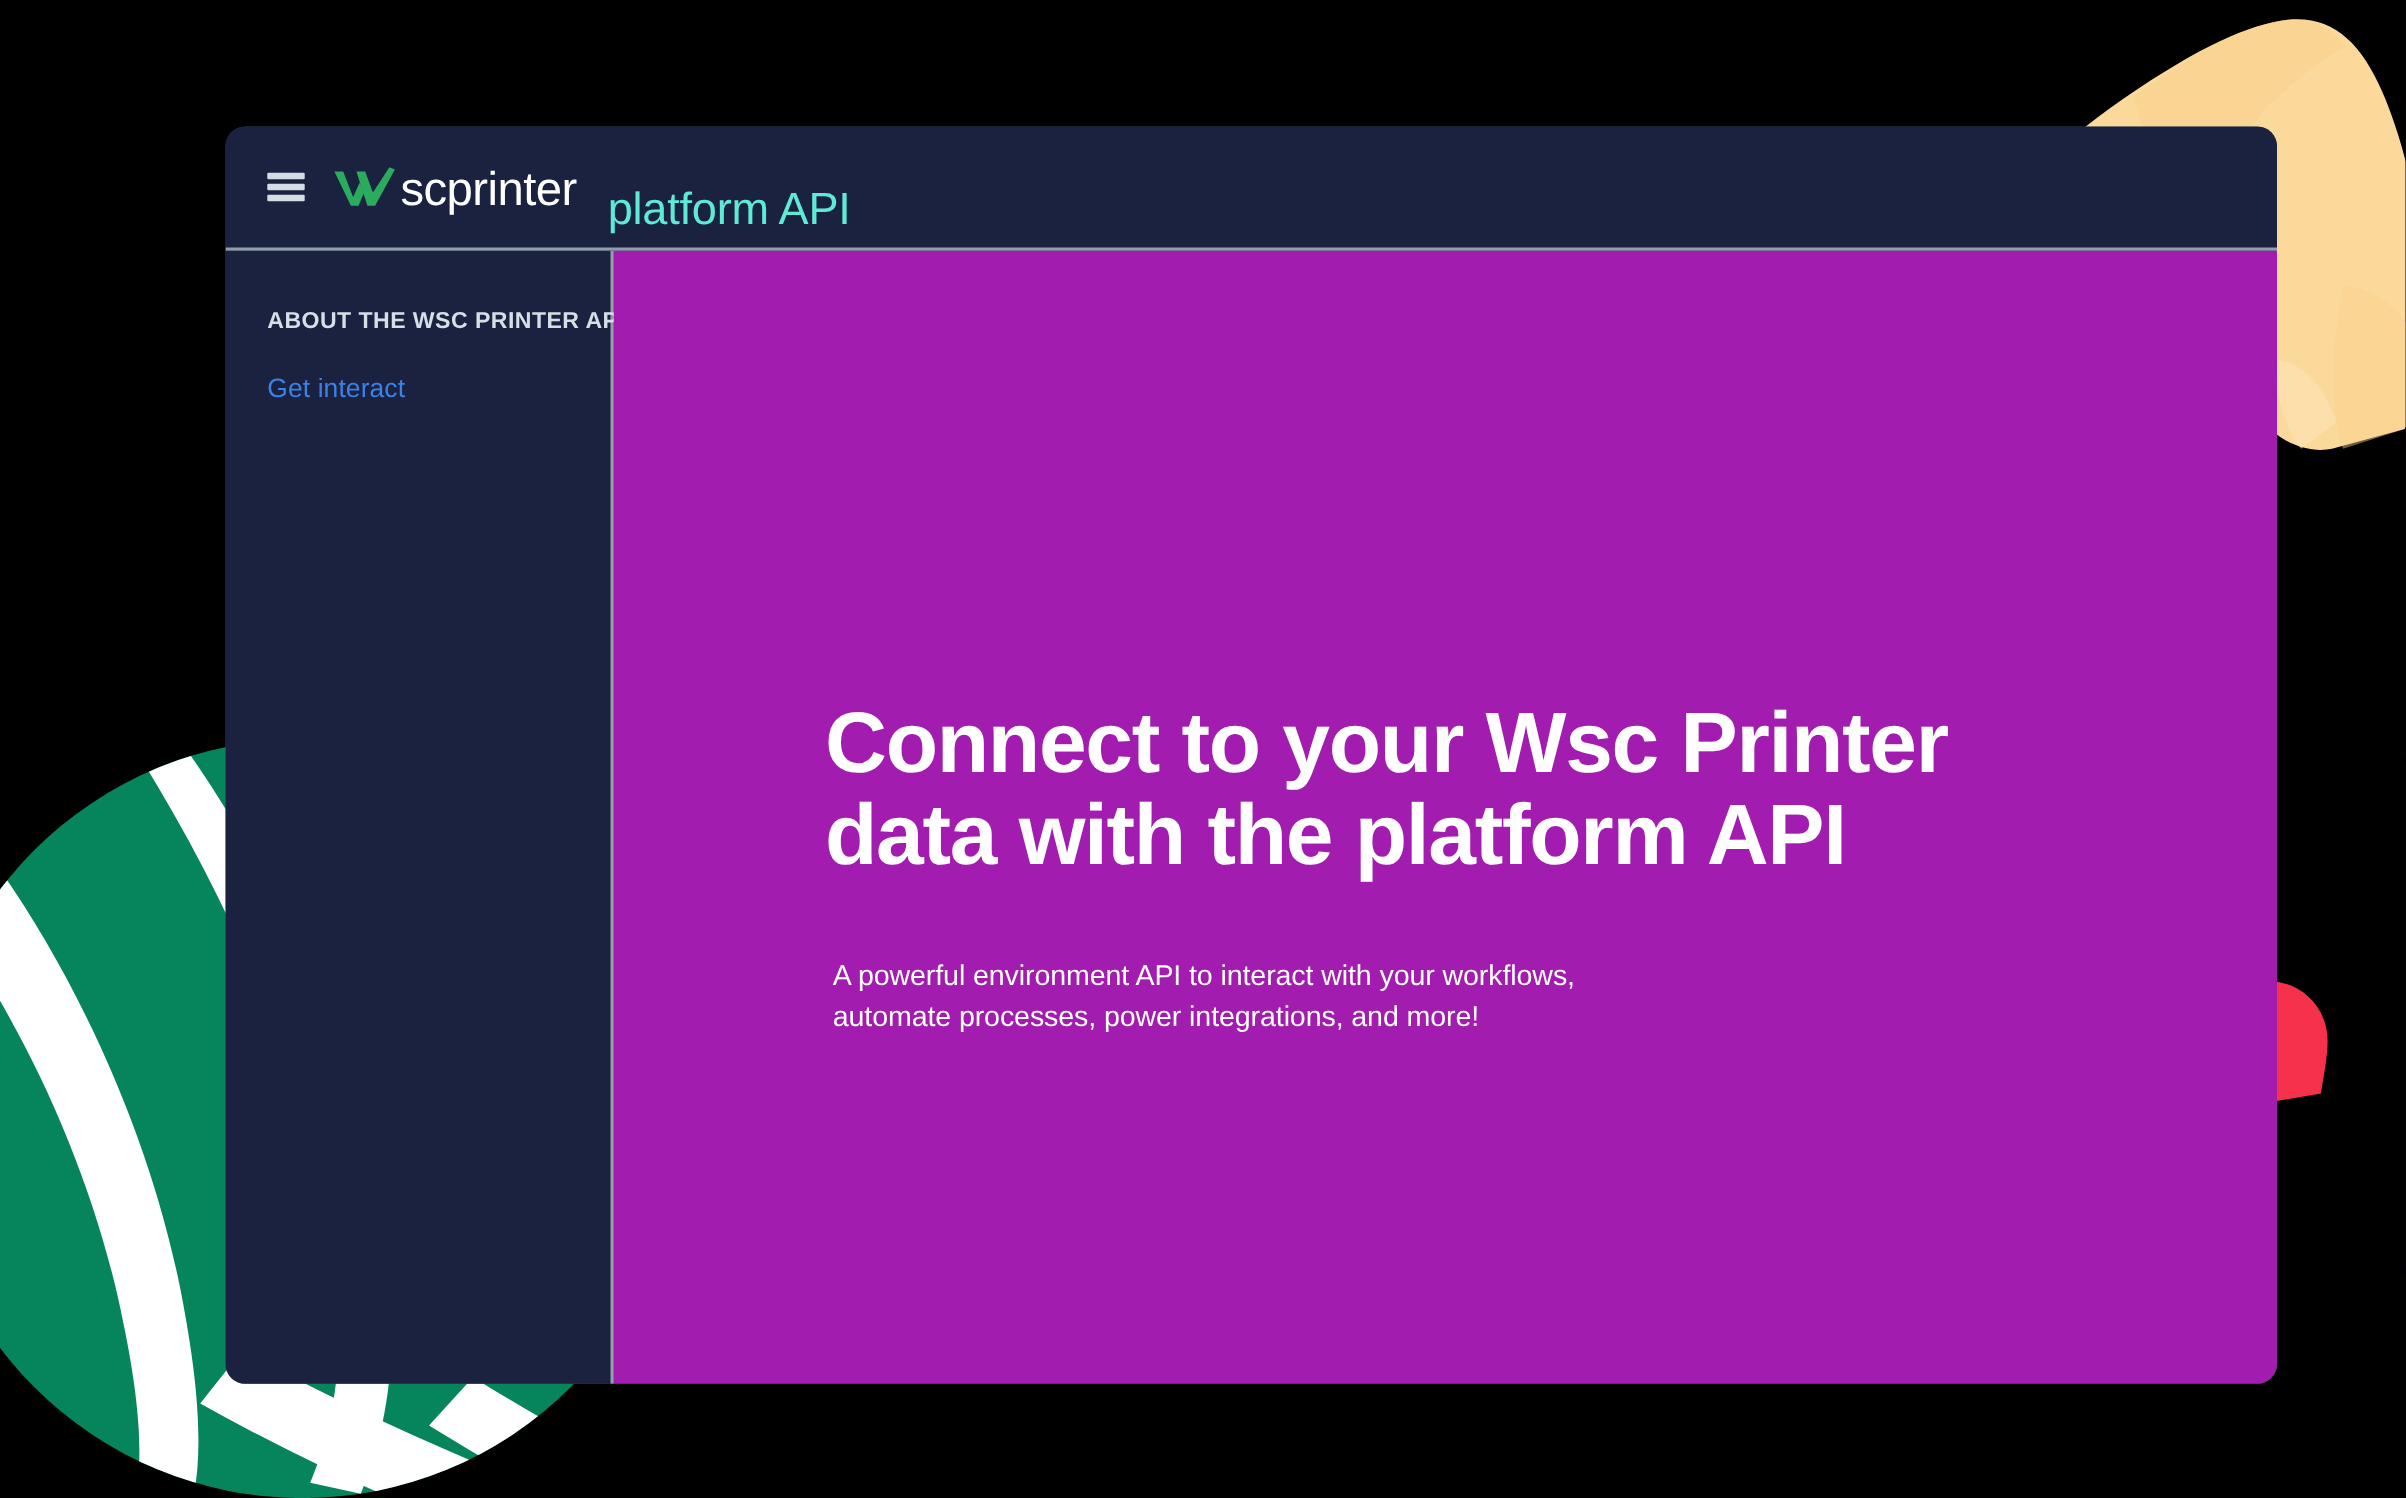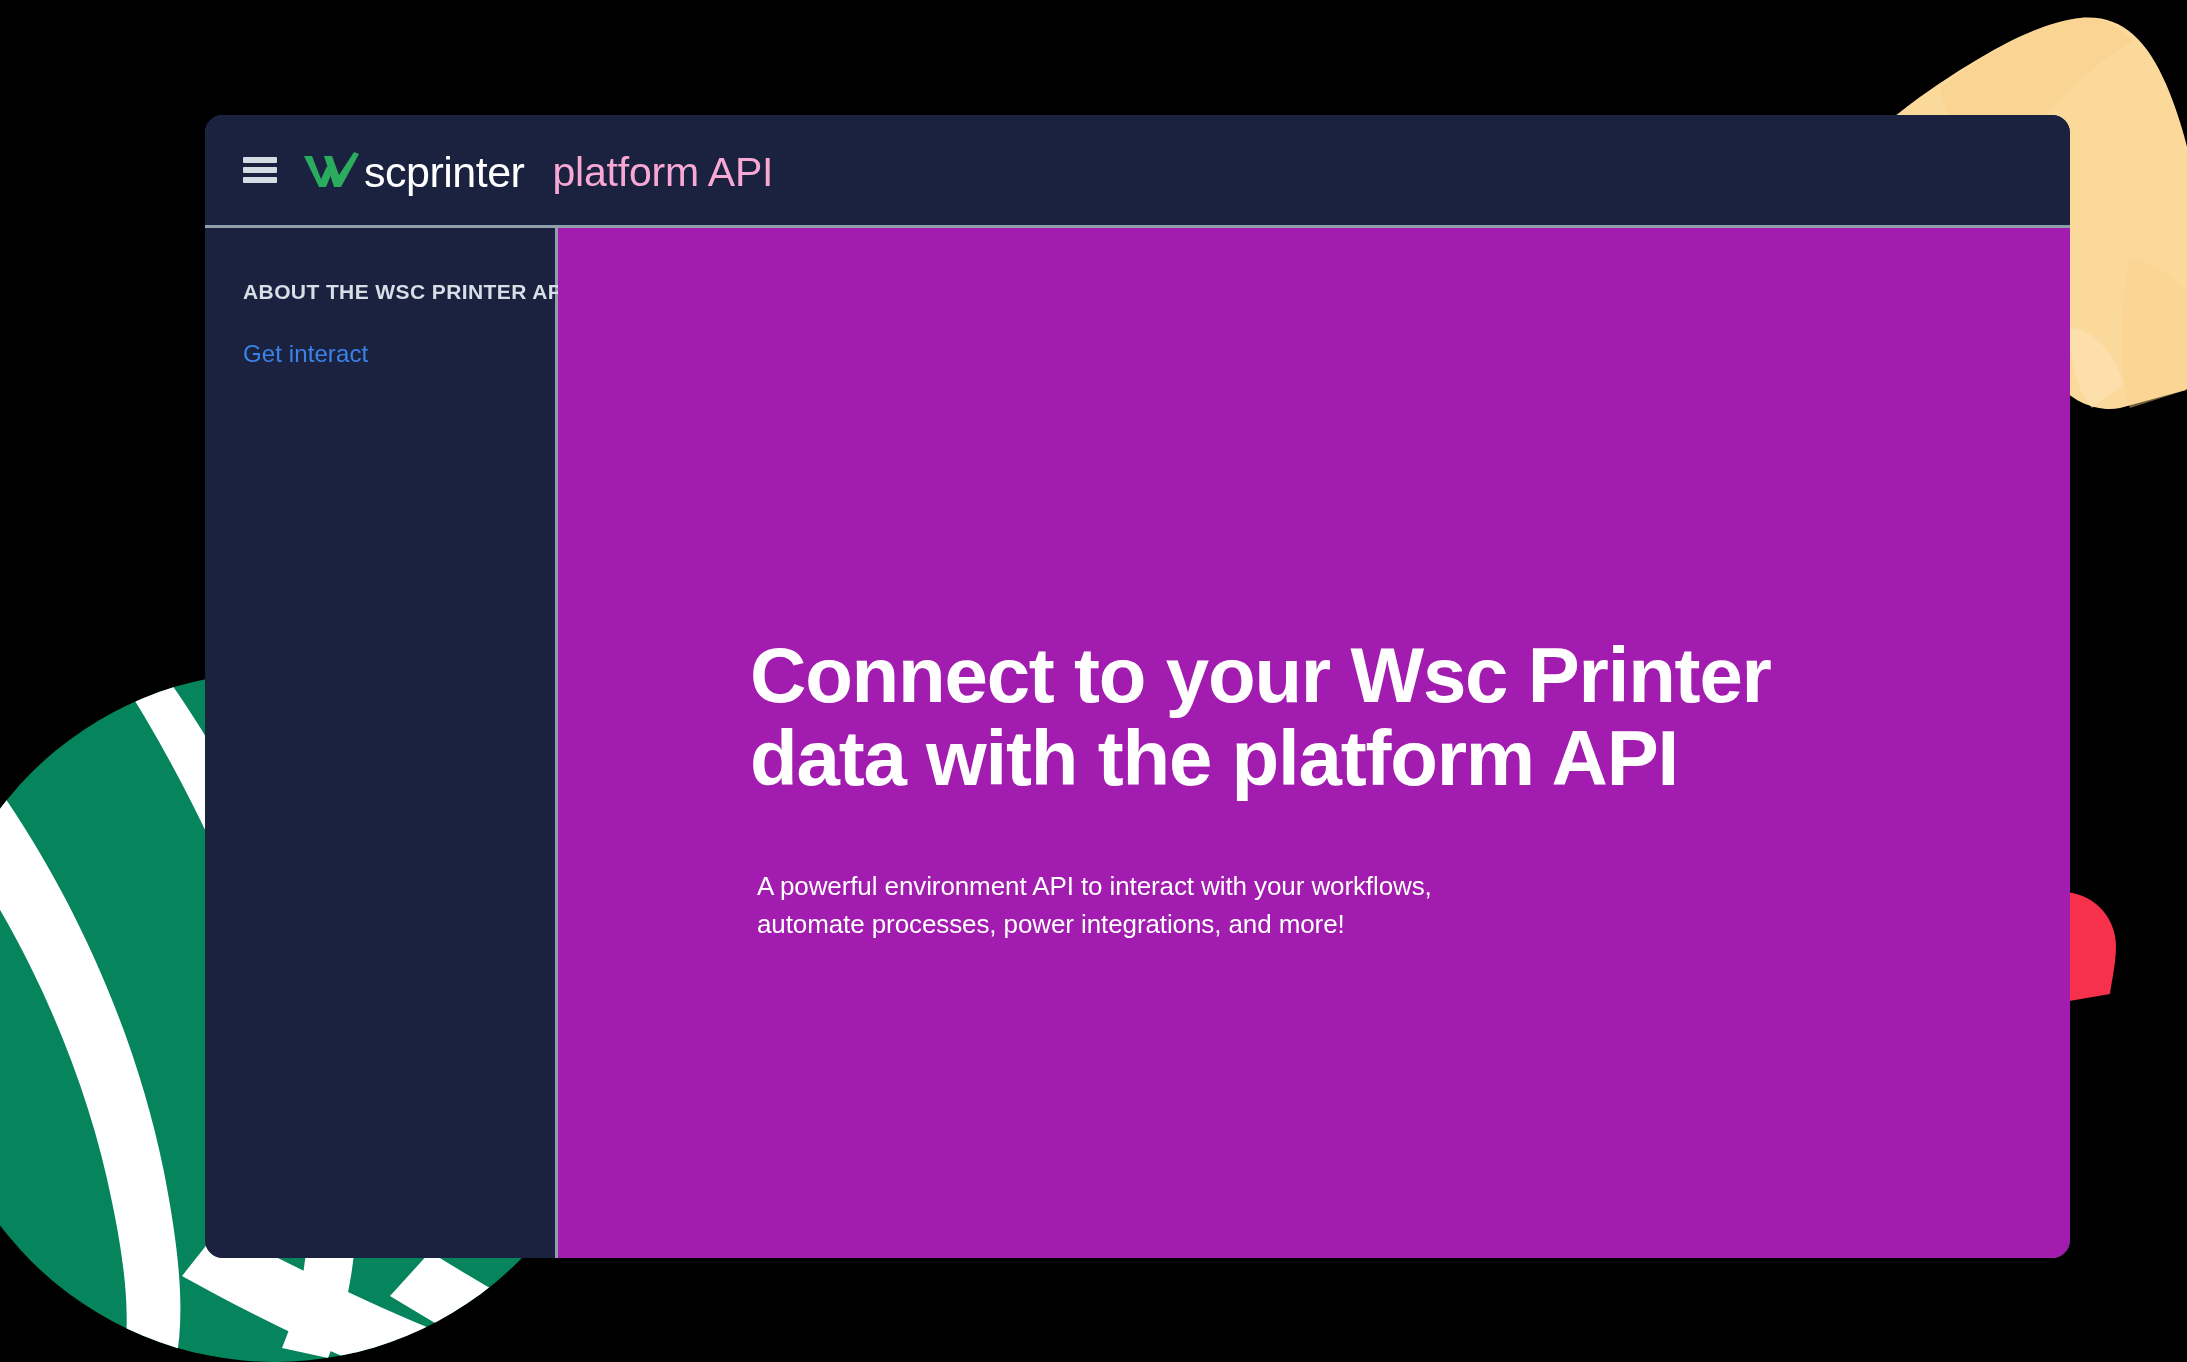--- a/index.html
+++ b/index.html
@@ -105,27 +105,27 @@
     font-size: 43px;
     letter-spacing: -0.5px;
     color: #ffffff;
     font-weight: 400;
     line-height: 1;
     position: relative;
     top: 2px;
   }
   .topbar-title {
     font-size: 41px;
-    color: #f9a8d4;
+    color: #5eead4;
     font-weight: 400;
     letter-spacing: -0.2px;
     margin-left: 28px;
     line-height: 1;
     position: relative;
-    top: 2px;
+    top: 20px;
   }
 
   
   .body-row {
     flex: 1;
     display: flex;
     min-height: 0;
   }
 
   .sidebar {

